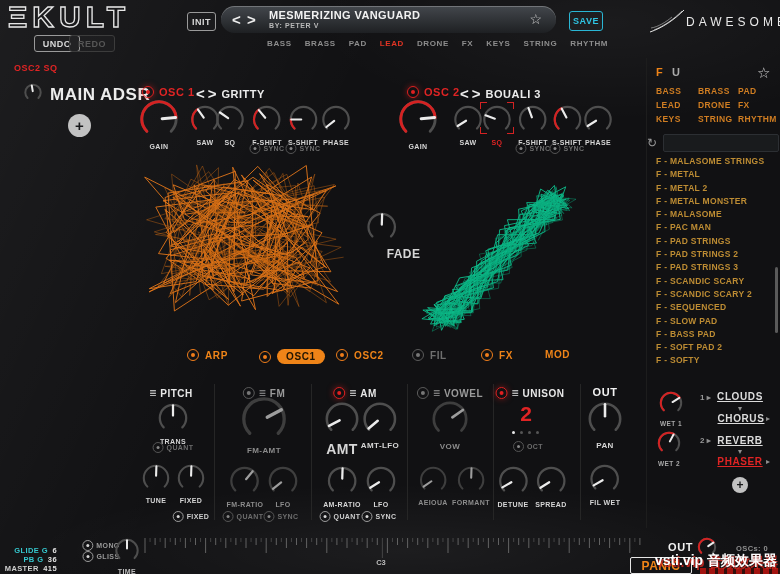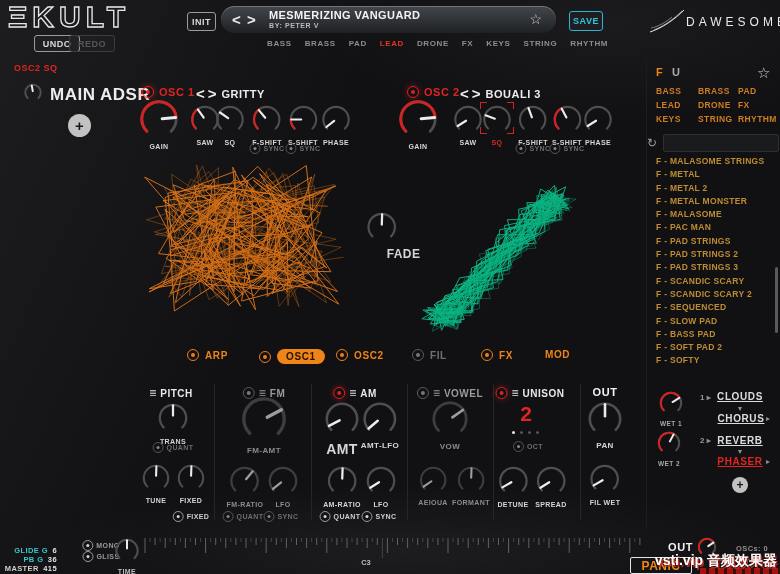--- a/index.html
+++ b/index.html
@@ -726,21 +726,21 @@
       <line x1="456.5" y1="1" x2="456.5" y2="8" stroke="#6f6f6f" stroke-width="1" stroke-opacity="0.85"></line>
       <line x1="461.55" y1="1" x2="461.55" y2="5" stroke="#6f6f6f" stroke-width="1" stroke-opacity="0.5"></line>
       <line x1="466.59999999999997" y1="1" x2="466.59999999999997" y2="11" stroke="#6f6f6f" stroke-width="1" stroke-opacity="0.85"></line>
       <line x1="471.65" y1="1" x2="471.65" y2="5" stroke="#6f6f6f" stroke-width="1" stroke-opacity="0.5"></line>
       <line x1="476.7" y1="1" x2="476.7" y2="8" stroke="#6f6f6f" stroke-width="1" stroke-opacity="0.85"></line>
       <line x1="481.75" y1="1" x2="481.75" y2="5" stroke="#6f6f6f" stroke-width="1" stroke-opacity="0.5"></line>
       <line x1="486.79999999999995" y1="1" x2="486.79999999999995" y2="16" stroke="#6f6f6f" stroke-width="1" stroke-opacity="0.85"></line>
       <line x1="491.84999999999997" y1="1" x2="491.84999999999997" y2="5" stroke="#6f6f6f" stroke-width="1" stroke-opacity="0.5"></line>
       <line x1="496.9" y1="1" x2="496.9" y2="8" stroke="#6f6f6f" stroke-width="1" stroke-opacity="0.85"></line>
     </svg>
-  <div class="abs ctr" style="left:366px;top:558px;font-size:7.5px;color:#bdbdbd;font-weight:700;">C3</div>
+  <div class="abs ctr" style="left:381px;top:558px;font-size:7.5px;color:#bdbdbd;font-weight:700;">C3</div>
 
   <div class="abs" style="left:668px;top:541px;font-size:11px;font-weight:700;letter-spacing:.6px;color:#f0f0f0;">OUT</div>
   <div class="kc" style="left:707px;top:537px;">
       <div><svg width="20" height="20" viewBox="0 0 20 20">
           <path d="M 4.20 15.80 A 8.2 8.2 0 1 1 15.80 15.80" stroke="#4e4e4e" stroke-width="2" fill="none" stroke-linecap="round"></path>
           <path d="M 4.20 15.80 A 8.2 8.2 0 1 1 16.72 5.30" stroke="#d42222" stroke-width="2" fill="none" stroke-linecap="round"></path>
           <line x1="11.21" y1="9.15" x2="16.31" y2="5.58" stroke="#ebebeb" stroke-width="2" stroke-linecap="round"></line>
         </svg></div>
     </div>
   <div class="abs ft-gray" style="left:736px;top:544px;">OSCs:   0</div>

